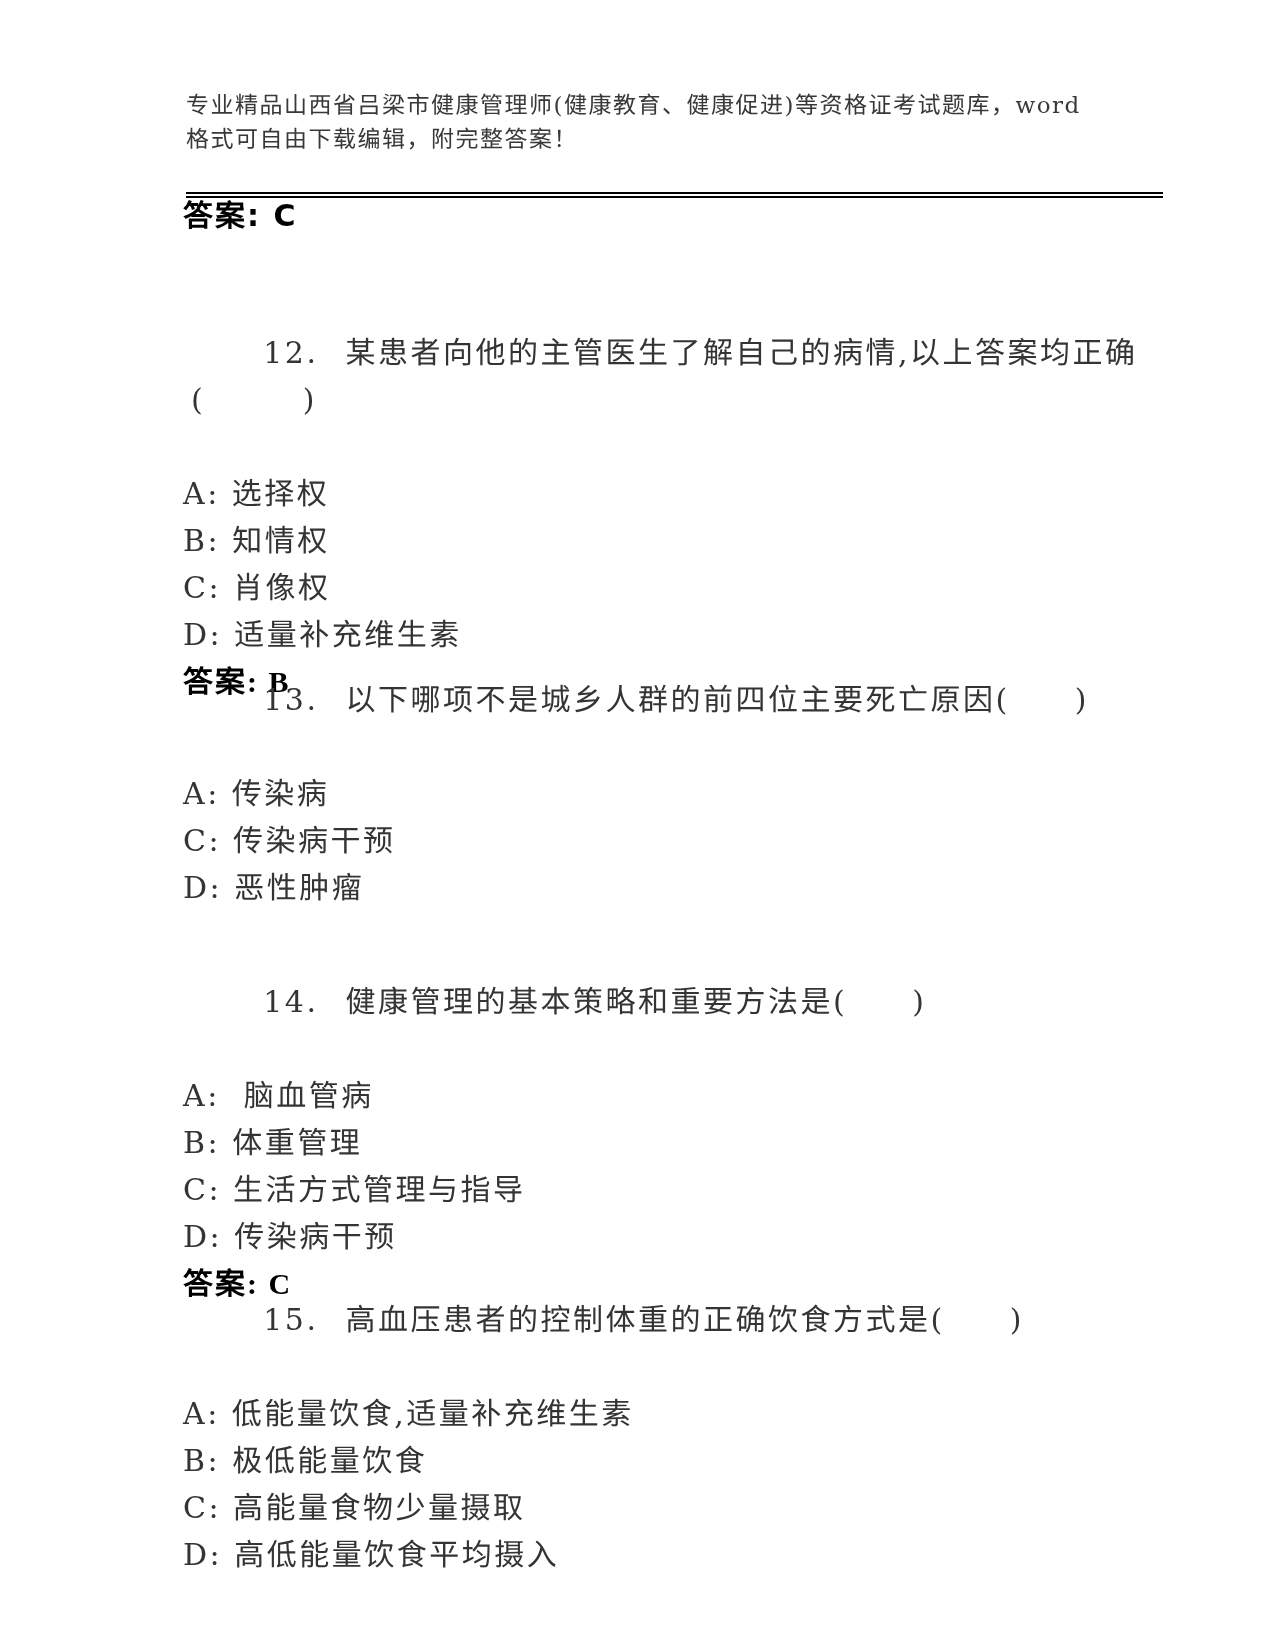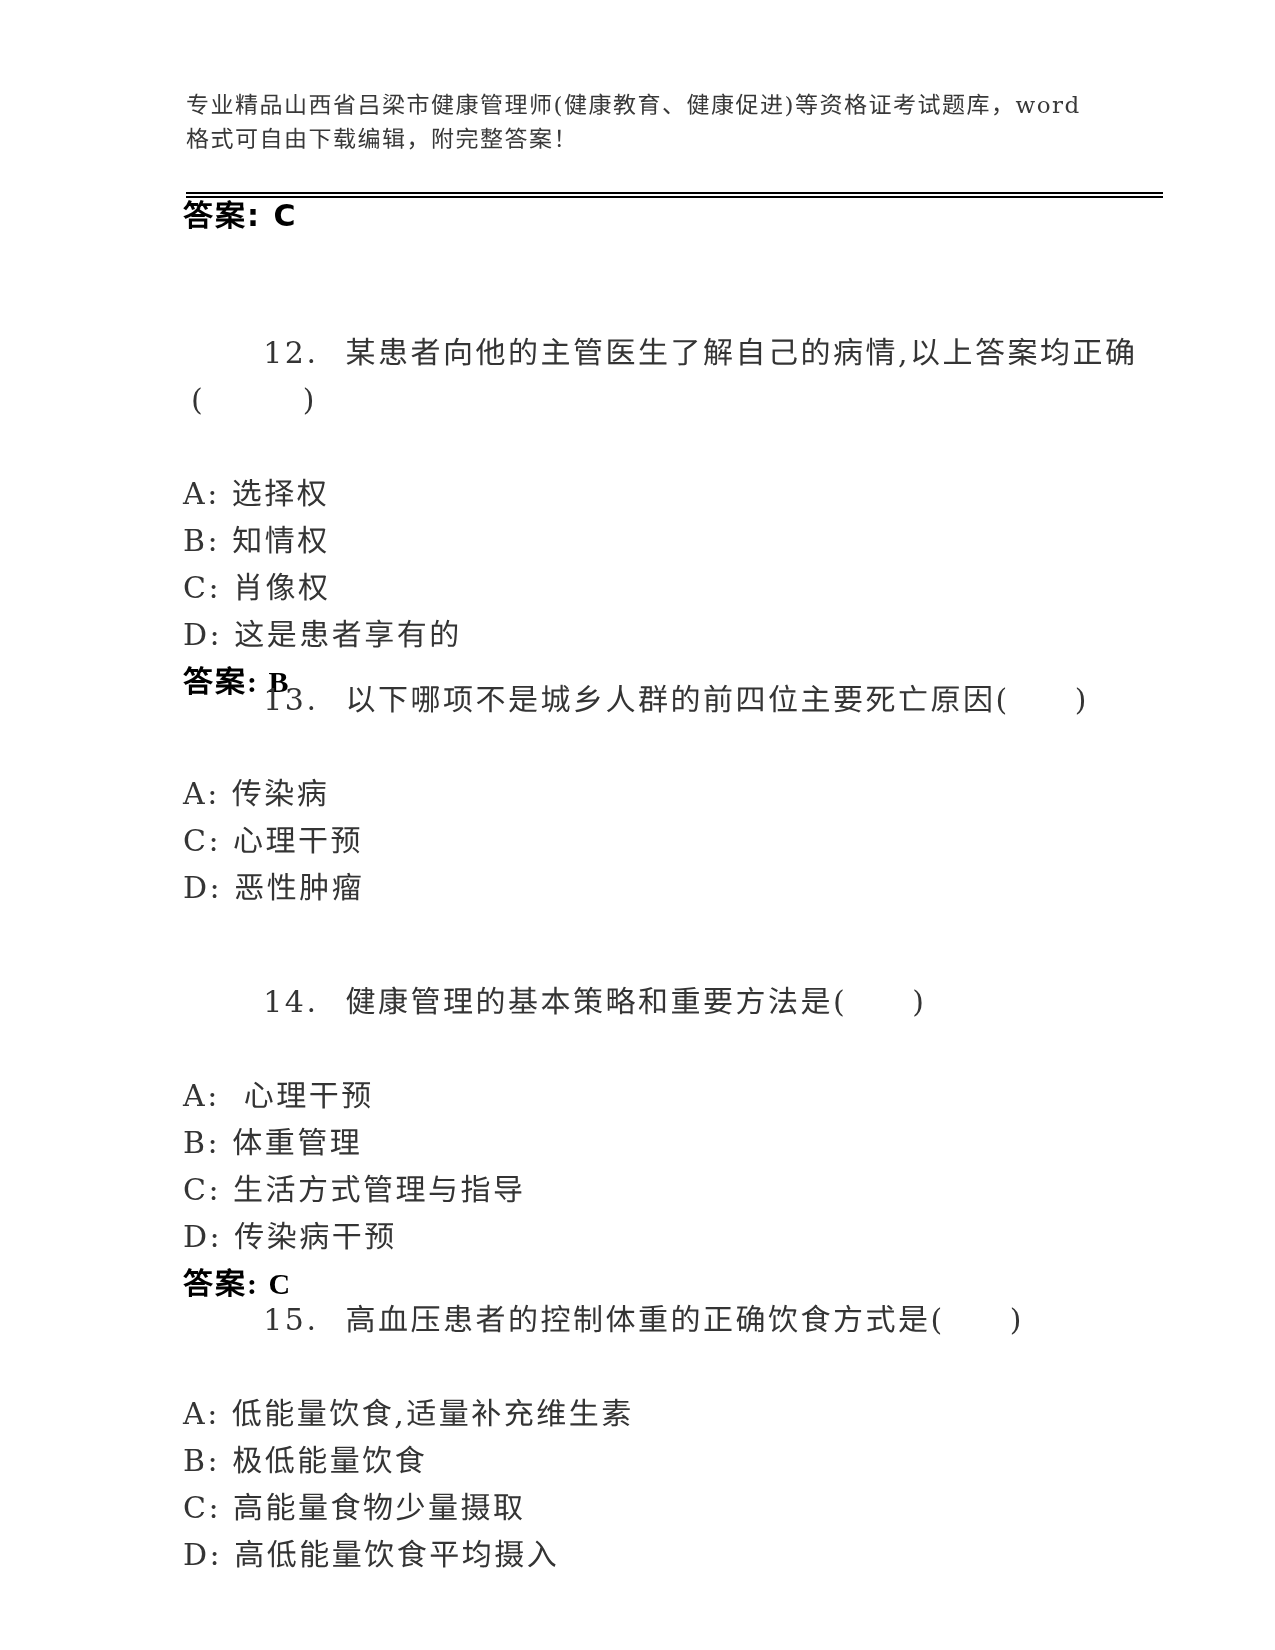--- a/index.html
+++ b/index.html
@@ -80,38 +80,38 @@
 
   <div class="answer-line content-line" style="top:192px">答案: C</div>
 
   <section class="question-block" style="top:282px">
     <div class="content-line q-line">
       <span>12.</span><span class="q-gap"></span><span>某患者向他的主管医生了解自己的病情,以上答案均正确(　　　)</span>
     </div>
     <div class="content-line">A: 选择权</div>
     <div class="content-line">B: 知情权</div>
     <div class="content-line">C: 肖像权</div>
-    <div class="content-line">D: 这是患者享有的</div>
+    <div class="content-line">D: 适量补充维生素</div>
     <div class="content-line q-answer">答案: B</div>
   </section>
 
   <section class="question-block" style="top:629px">
     <div class="content-line q-line">
       <span>13.</span><span class="q-gap"></span><span>以下哪项不是城乡人群的前四位主要死亡原因(　　)</span>
     </div>
     <div class="content-line">A: 传染病</div>
-    <div class="content-line">C: 心理干预</div>
+    <div class="content-line">C: 传染病干预</div>
     <div class="content-line">D: 恶性肿瘤</div>
   </section>
 
   <section class="question-block" style="top:931px">
     <div class="content-line q-line">
       <span>14.</span><span class="q-gap"></span><span>健康管理的基本策略和重要方法是(　　)</span>
     </div>
-    <div class="content-line">A:  心理干预</div>
+    <div class="content-line">A:  脑血管病</div>
     <div class="content-line">B: 体重管理</div>
     <div class="content-line">C: 生活方式管理与指导</div>
     <div class="content-line">D: 传染病干预</div>
     <div class="content-line q-answer">答案: C</div>
   </section>
 
   <section class="question-block" style="top:1249px">
     <div class="content-line q-line">
       <span>15.</span><span class="q-gap"></span><span>高血压患者的控制体重的正确饮食方式是(　　)</span>
     </div>

